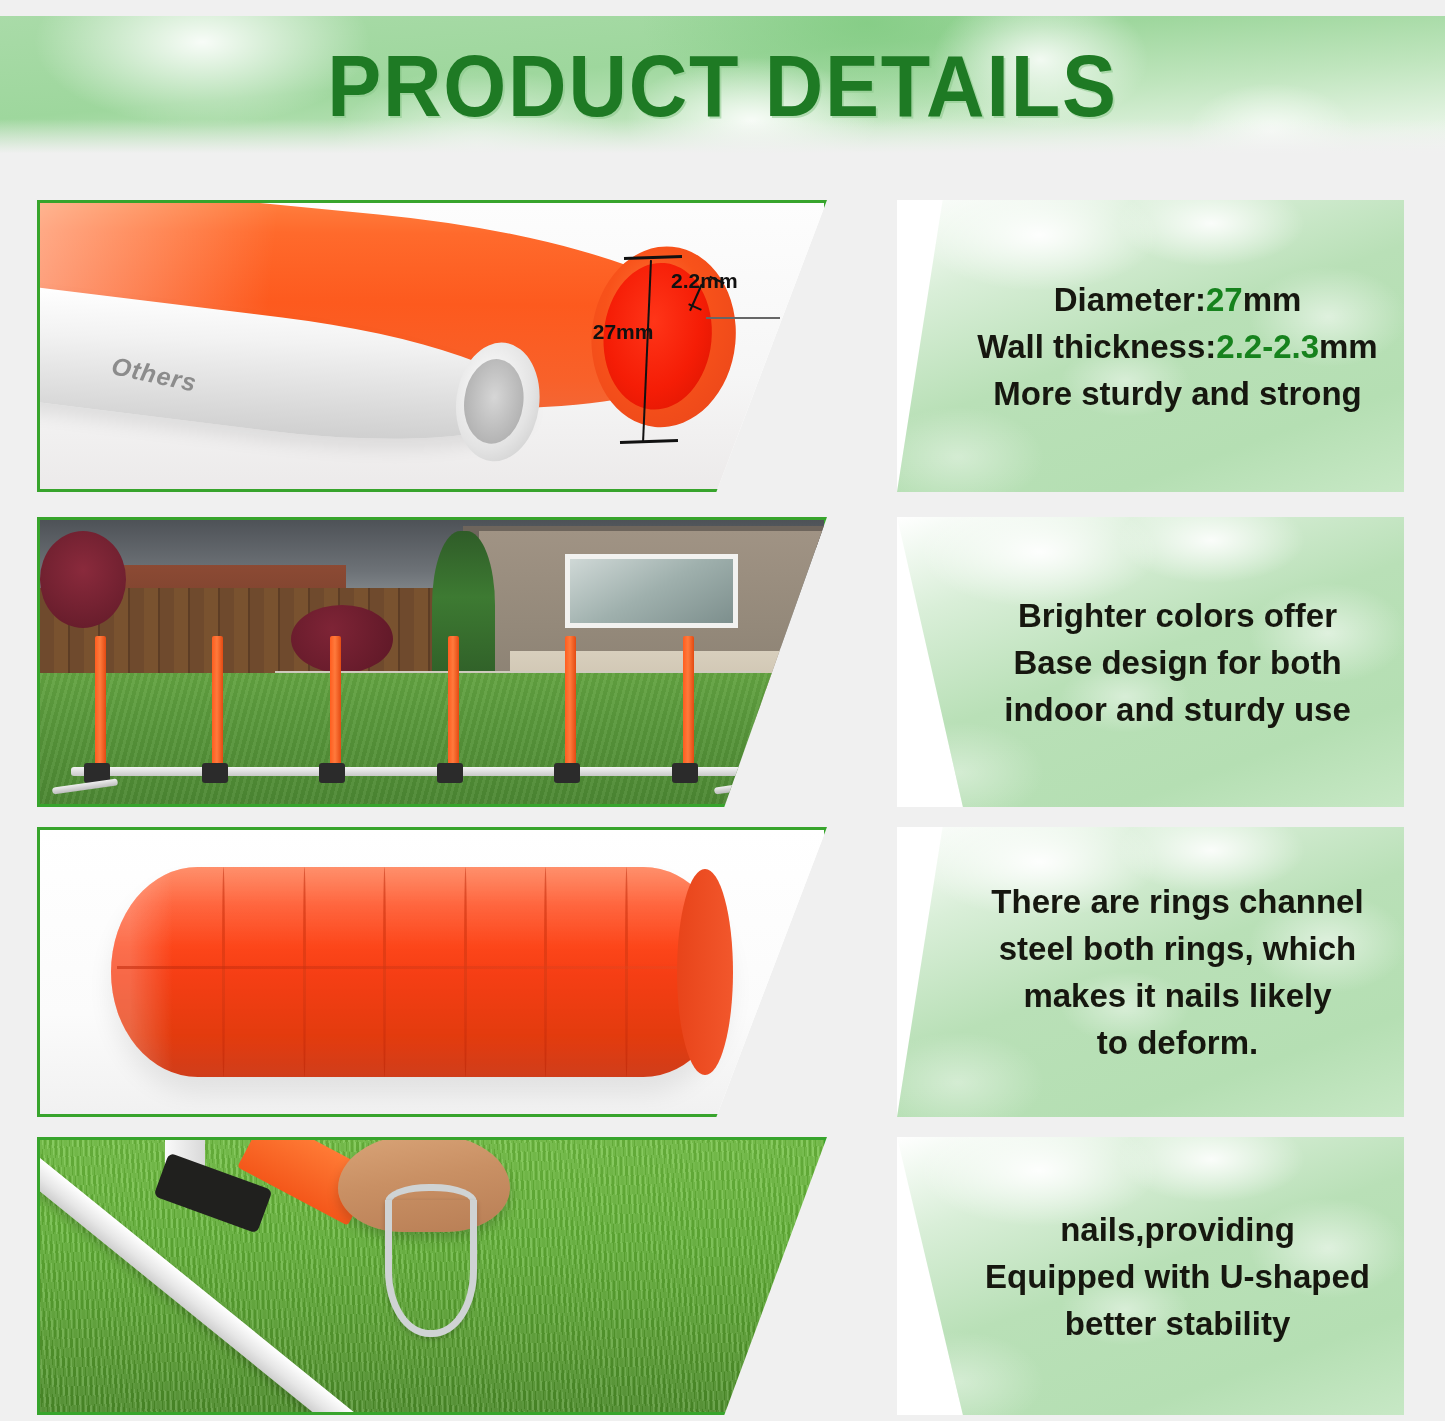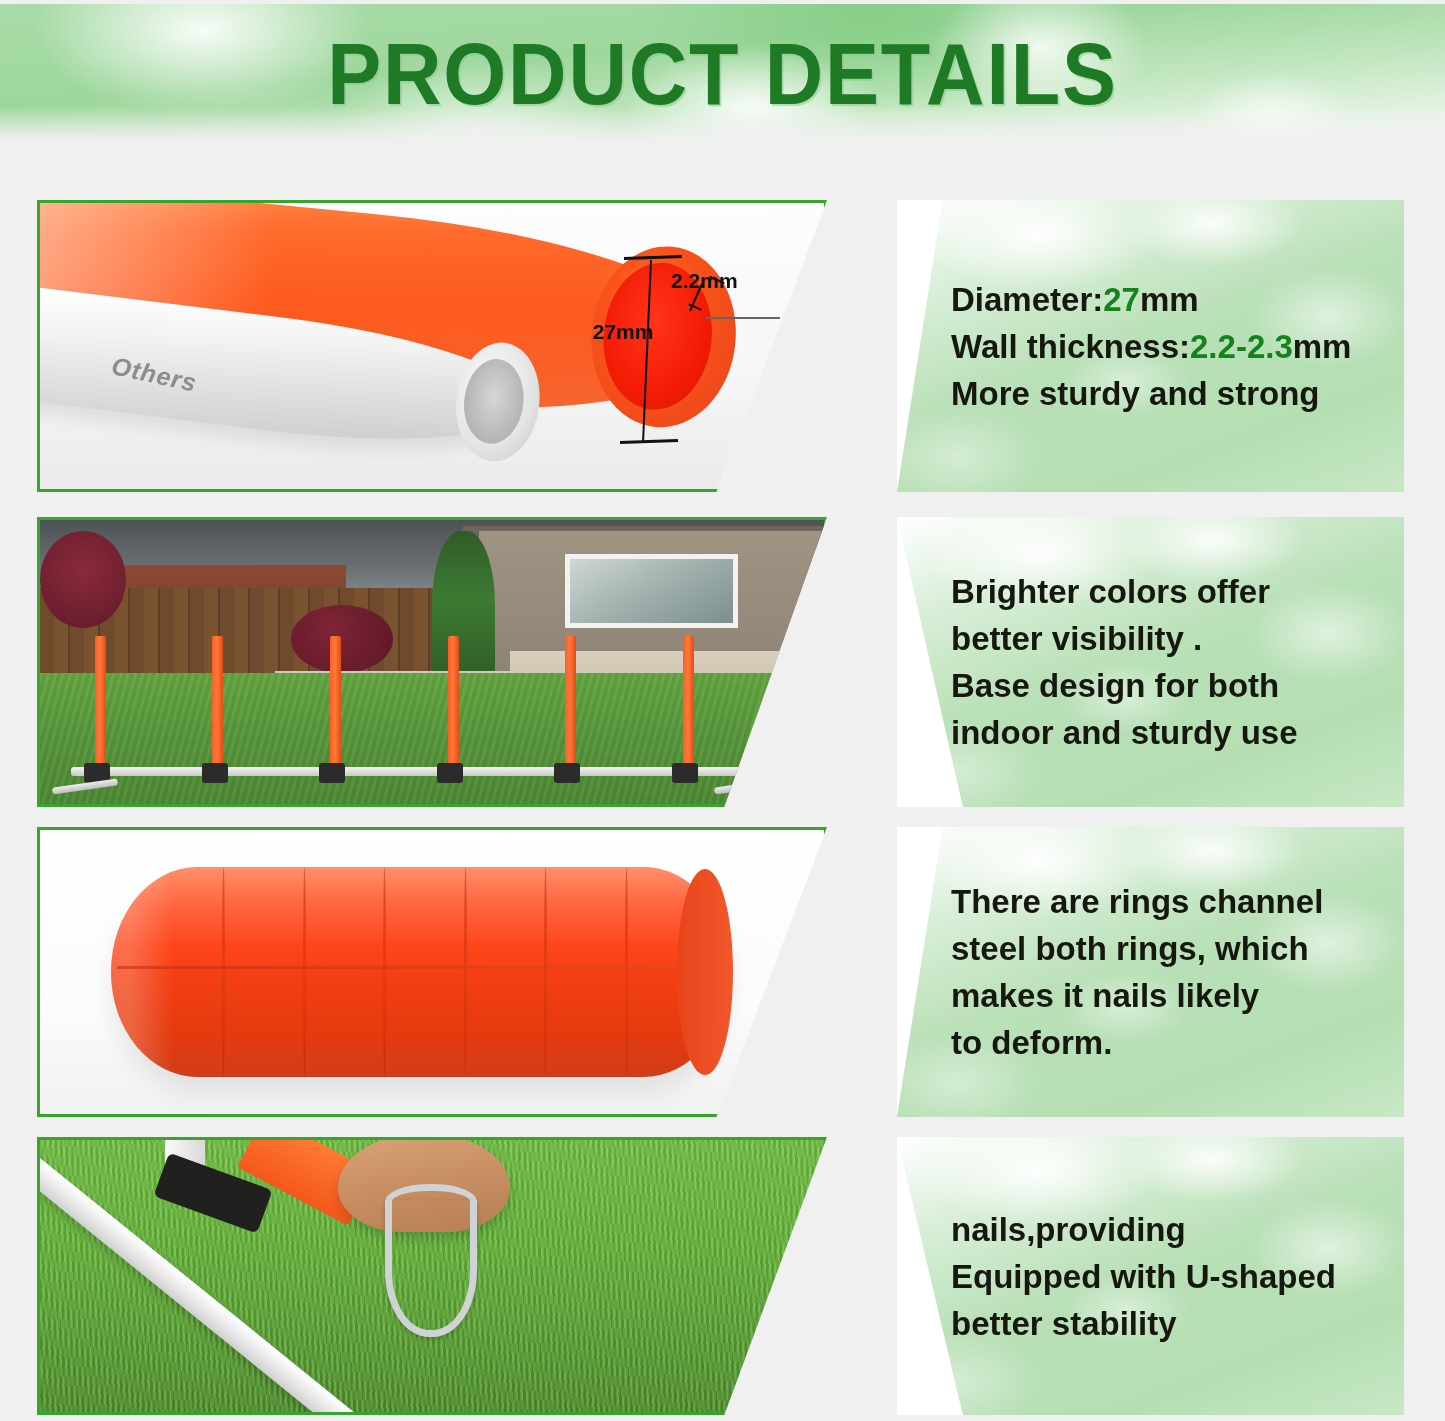--- a/index.html
+++ b/index.html
@@ -6,21 +6,21 @@
   body{
     width:1445px;height:1421px;
     background:#f0f0f0;
     font-family:"Liberation Sans","DejaVu Sans",sans-serif;
     overflow:hidden;
     position:relative;
   }
 
   
   .header{
-    position:absolute;left:0;top:4px;width:1445px;height:145px;
+    position:absolute;left:0;top:16px;width:1445px;height:145px;
     overflow:hidden;
     background:
       radial-gradient(ellipse 240px 120px at 14% 18%, rgba(255,255,255,.92), rgba(255,255,255,0) 70%),
       radial-gradient(ellipse 180px 90px at 52% 72%, rgba(255,255,255,.88), rgba(255,255,255,0) 70%),
       radial-gradient(ellipse 150px 95px at 72% 30%, rgba(255,255,255,.85), rgba(255,255,255,0) 72%),
       radial-gradient(ellipse 120px 70px at 88% 80%, rgba(255,255,255,.75), rgba(255,255,255,0) 70%),
       radial-gradient(ellipse 200px 110px at 33% 90%, rgba(255,255,255,.6), rgba(255,255,255,0) 72%),
       radial-gradient(ellipse 300px 140px at 60% 5%, rgba(126,202,127,.75), rgba(126,202,127,0) 75%),
       linear-gradient(175deg,#a9dba8 0%,#9ed79d 38%,#bfe5bd 62%,#e8f5e7 88%,#f4f4f4 100%);
   }
@@ -74,23 +74,23 @@
     background:
       radial-gradient(ellipse 170px 80px at 28% 12%, rgba(255,255,255,.95), rgba(255,255,255,0) 70%),
       radial-gradient(ellipse 130px 60px at 62% 8%, rgba(255,255,255,.9), rgba(255,255,255,0) 72%),
       radial-gradient(ellipse 110px 70px at 85% 40%, rgba(255,255,255,.55), rgba(255,255,255,0) 72%),
       radial-gradient(ellipse 90px 50px at 45% 62%, rgba(255,255,255,.45), rgba(255,255,255,0) 72%),
       radial-gradient(ellipse 120px 70px at 12% 88%, rgba(255,255,255,.4), rgba(255,255,255,0) 72%),
       linear-gradient(160deg, rgba(255,255,255,.95) 0%, rgba(186,225,184,.55) 22%, #b9e0b7 48%, #b5dfb3 78%, #c7e8c5 100%);
   }
   .wash-b{clip-path:polygon(0 0, 100% 0, 100% 100%, 13% 100%);}
   .txt-inner{
-    position:absolute;left:16px;top:0;width:100%;height:100%;
+    position:absolute;left:8px;top:0;width:100%;height:100%;
     display:flex;flex-direction:column;justify-content:center;
-    padding-left:38px;box-sizing:border-box;
+    padding-left:38px;box-sizing:border-box;align-items:center;
   }
   .tline{
     font-size:33px;line-height:47px;font-weight:bold;color:#16170f;
     white-space:nowrap;
   }
   .hl{color:#16821d;font-weight:bold;}
 
   
   .p1-bg{position:absolute;inset:0;background:linear-gradient(180deg,#fdfdfd 0%,#f6f6f6 60%,#eceaea 100%);}
   .pipe-orange{
@@ -321,21 +321,20 @@
       <div class="foot" style="left:80.6%;"></div>
       <div class="foot-arm" style="left:1.5%;"></div>
       <div class="foot-arm" style="left:86%;"></div>
     </div>
   </div>
 
   <div class="txt-card">
     <div class="wash wash-b"></div>
     <div class="txt-inner">
       <div class="tline"><span>Brighter colors offer</span></div>
-      <div class="tline"><span>better visibility .</span></div>
       <div class="tline"><span>Base design for both</span></div>
       <div class="tline"><span>indoor and sturdy use</span></div>
     </div>
   </div>
 </div>
 
 <div class="row row-3">
 
   <div class="img-card slant-a">
     <div class="photo">

